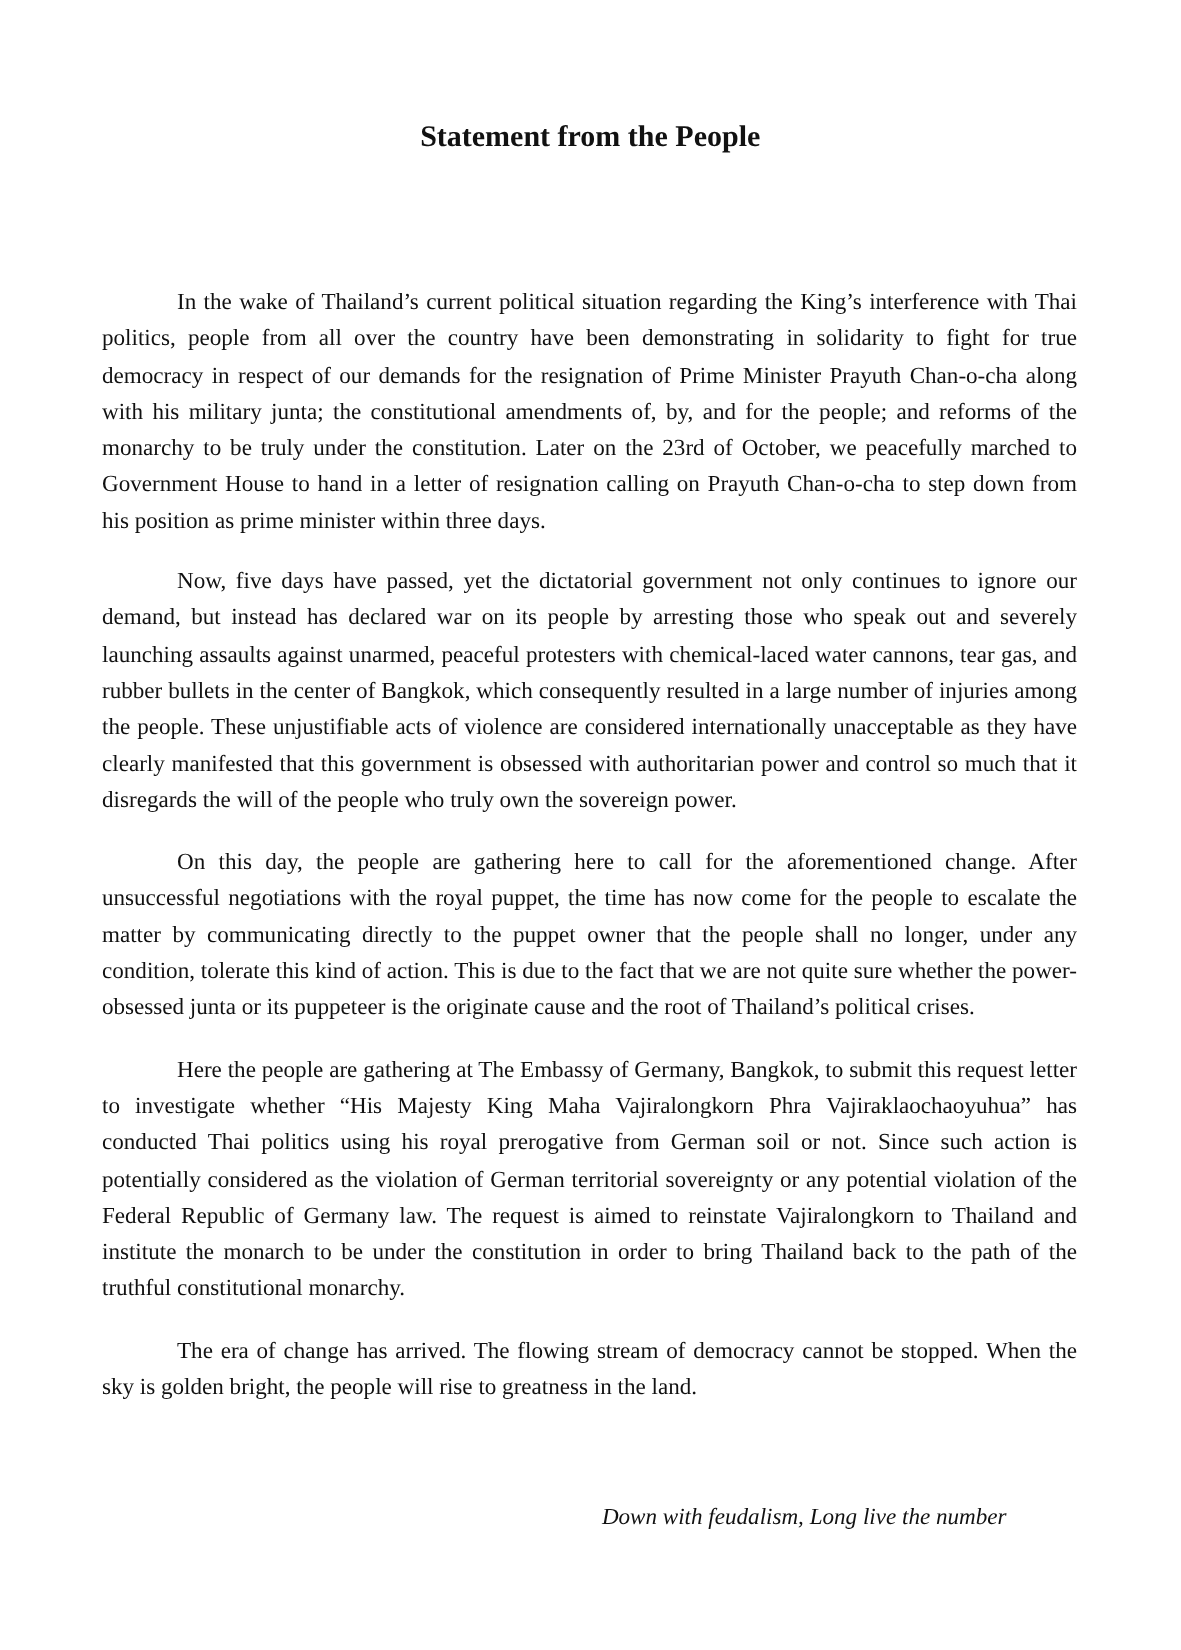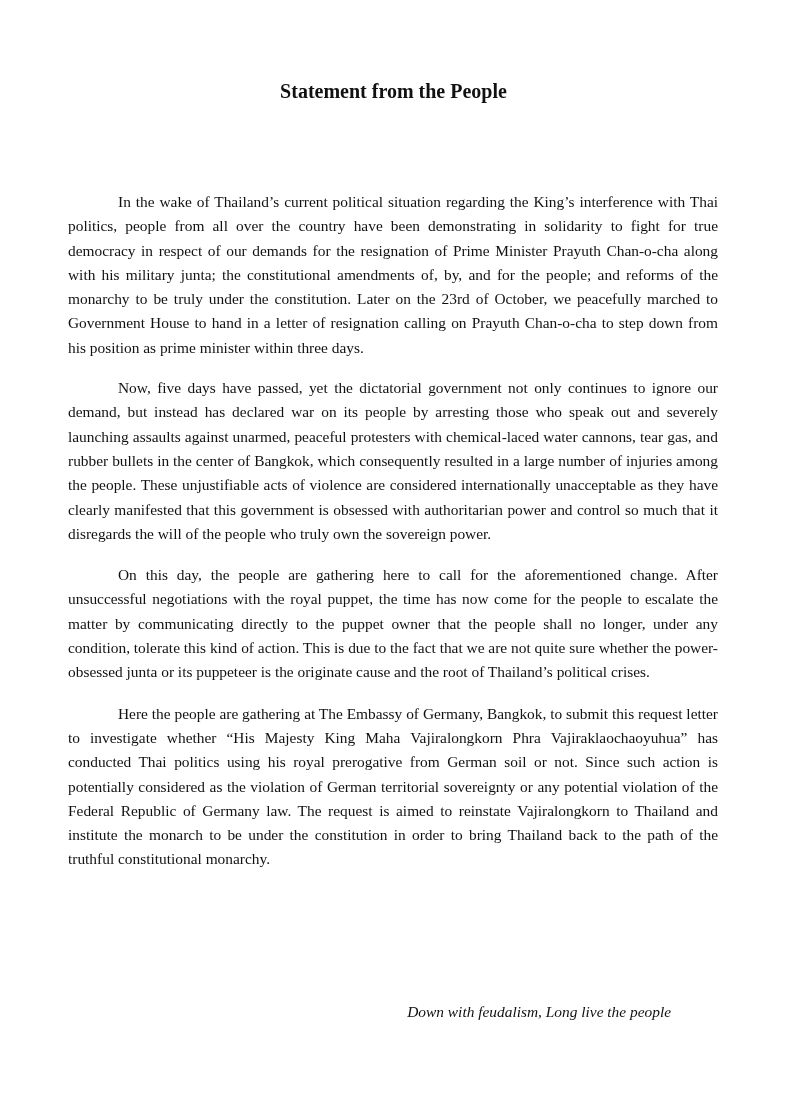--- a/index.html
+++ b/index.html
@@ -74,16 +74,17 @@
 <body>
 
 <div class="page">
   <h1 class="title">Statement from the People</h1>
 
   <div class="body-text">
     <p class="para p1">In the wake of Thailand’s current political situation regarding the King’s interference with Thai politics, people from all over the country have been demonstrating in solidarity to fight for true democracy in respect of our demands for the resignation of Prime Minister Prayuth Chan-o-cha along with his military junta; the constitutional amendments of, by, and for the people; and reforms of the monarchy to be truly under the constitution. Later on the 23rd of October, we peacefully marched to Government House to hand in a letter of resignation calling on Prayuth Chan-o-cha to step down from his position as prime minister within three days.</p>
     <p class="para">Now, five days have passed, yet the dictatorial government not only continues to ignore our demand, but instead has declared war on its people by arresting those who speak out and severely launching assaults against unarmed, peaceful protesters with chemical-laced water cannons, tear gas, and rubber bullets in the center of Bangkok, which consequently resulted in a large number of injuries among the people.  These unjustifiable acts of violence are considered internationally unacceptable as they have clearly manifested that this government is obsessed with authoritarian power and control so much that it disregards the will of the people who truly own the sovereign power.</p>
     <p class="para">On this day, the people are gathering here to call for the aforementioned change. After unsuccessful negotiations with the royal puppet, the time has now come for the people to escalate the matter by communicating directly to the puppet owner that the people shall no longer, under any condition, tolerate this kind of action. This is due to the fact that we are not quite sure whether the power-obsessed junta or its puppeteer is the originate cause and the root of Thailand’s political crises.</p>
     <p class="para">Here the people are gathering at The Embassy of Germany, Bangkok, to submit this request letter to investigate whether “His Majesty King Maha Vajiralongkorn Phra Vajiraklaochaoyuhua” has conducted Thai politics using his royal prerogative from German soil or not. Since such action is potentially considered as the violation of German territorial sovereignty or any potential violation of the Federal Republic of Germany law.  The request is aimed to reinstate Vajiralongkorn to Thailand and institute the monarch to be under the constitution in order to bring Thailand back to the path of the truthful constitutional monarchy.</p>
+    <p class="para">The era of change has arrived.  The flowing stream of democracy cannot be stopped.  When the sky is golden bright, the people will rise to greatness in the land.</p>
   </div>
 
-  <p class="closing">Down with feudalism, Long live the people</p>
+  <p class="closing">Down with feudalism, Long live the number</p>
 </div>
 
 </body></html>

